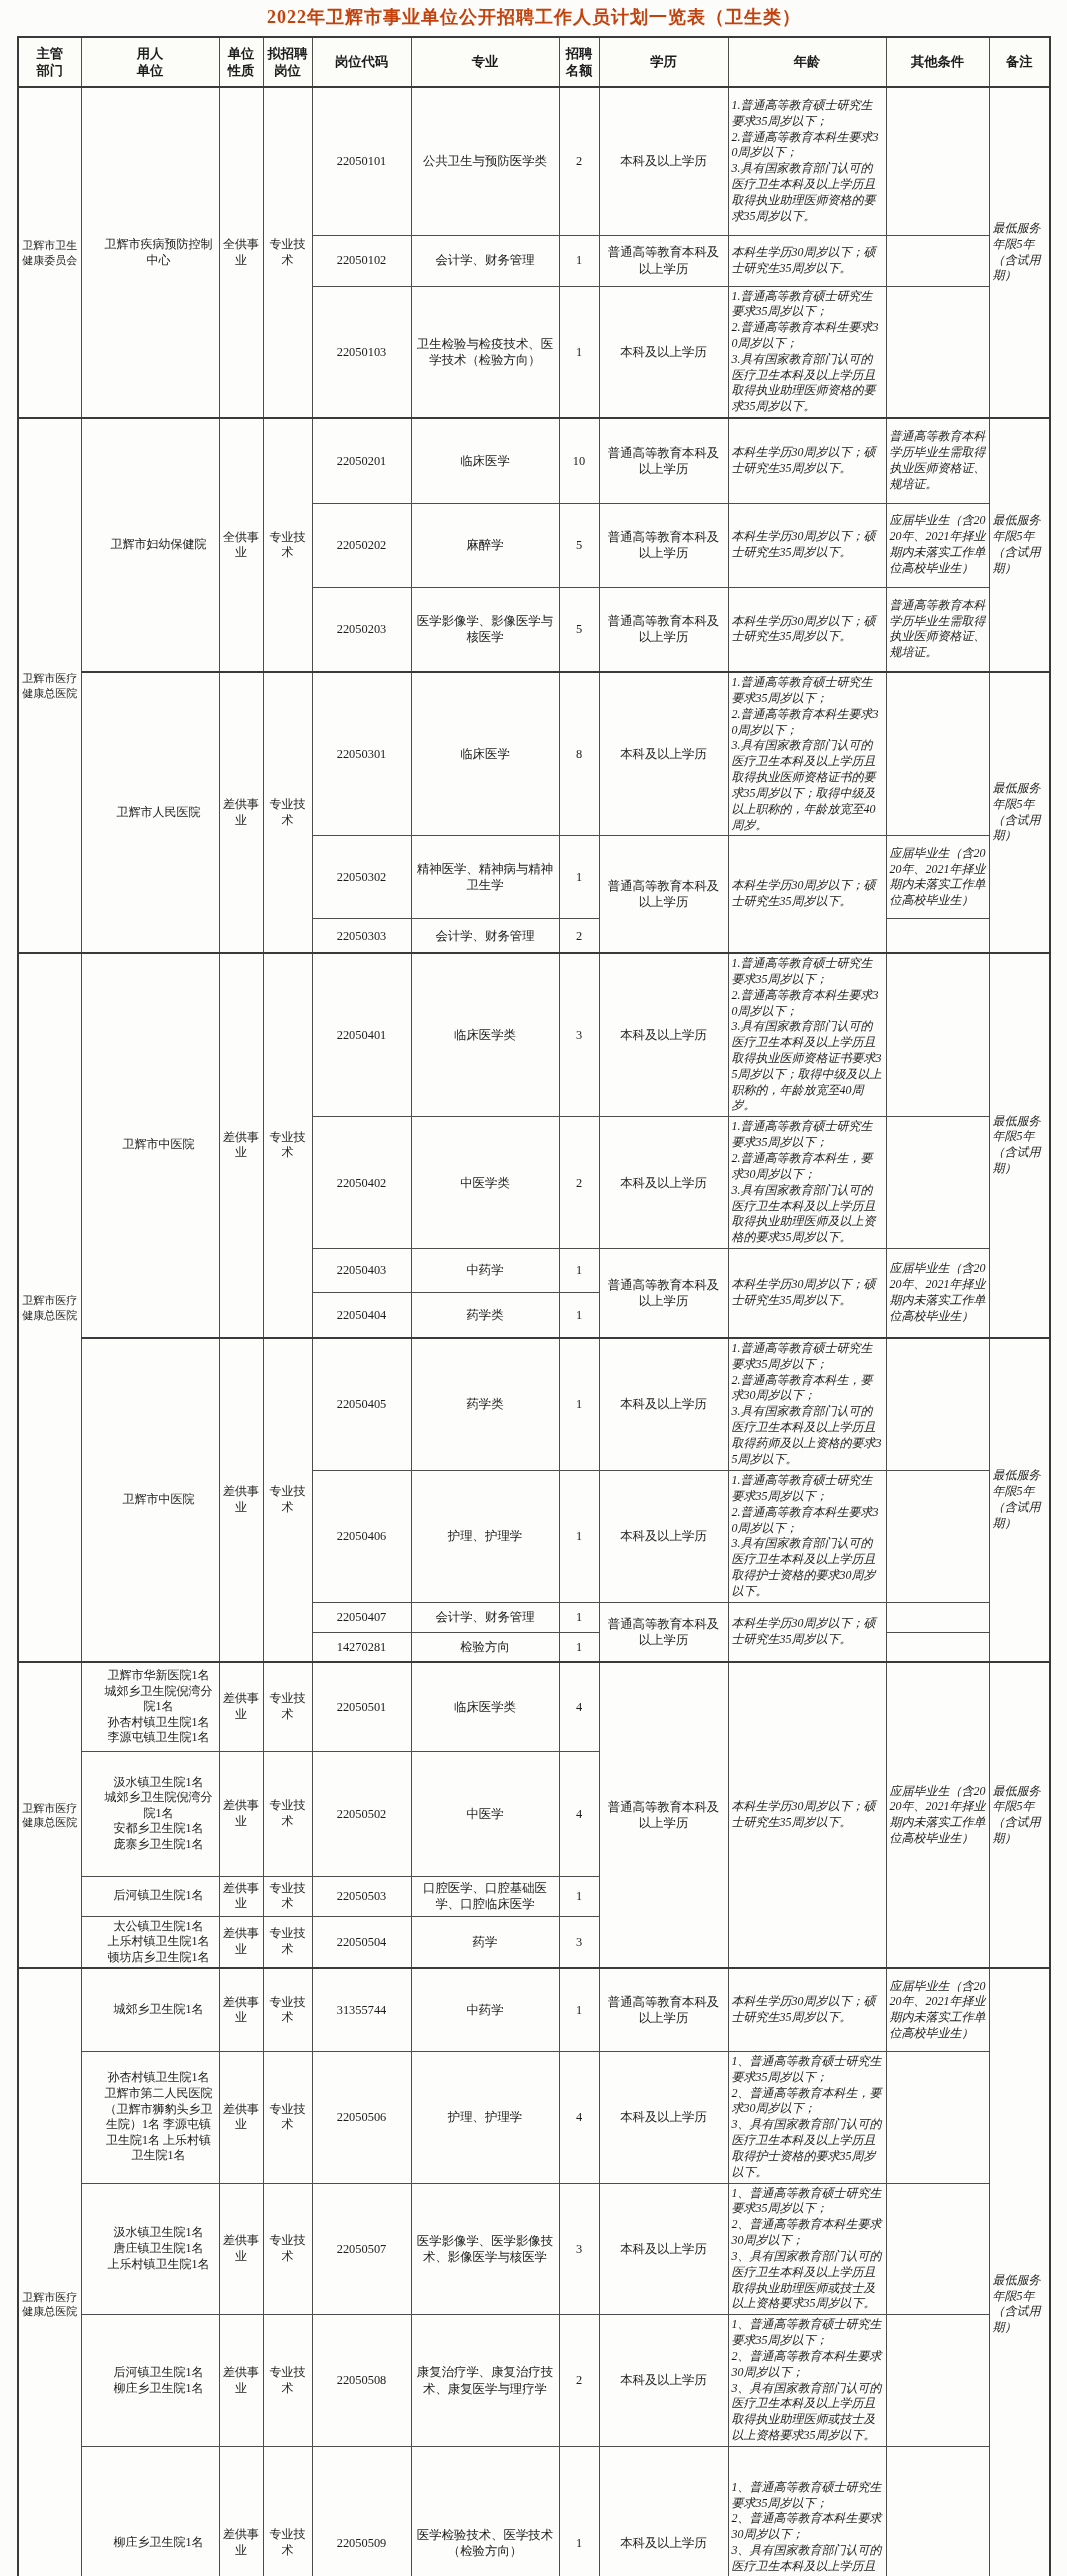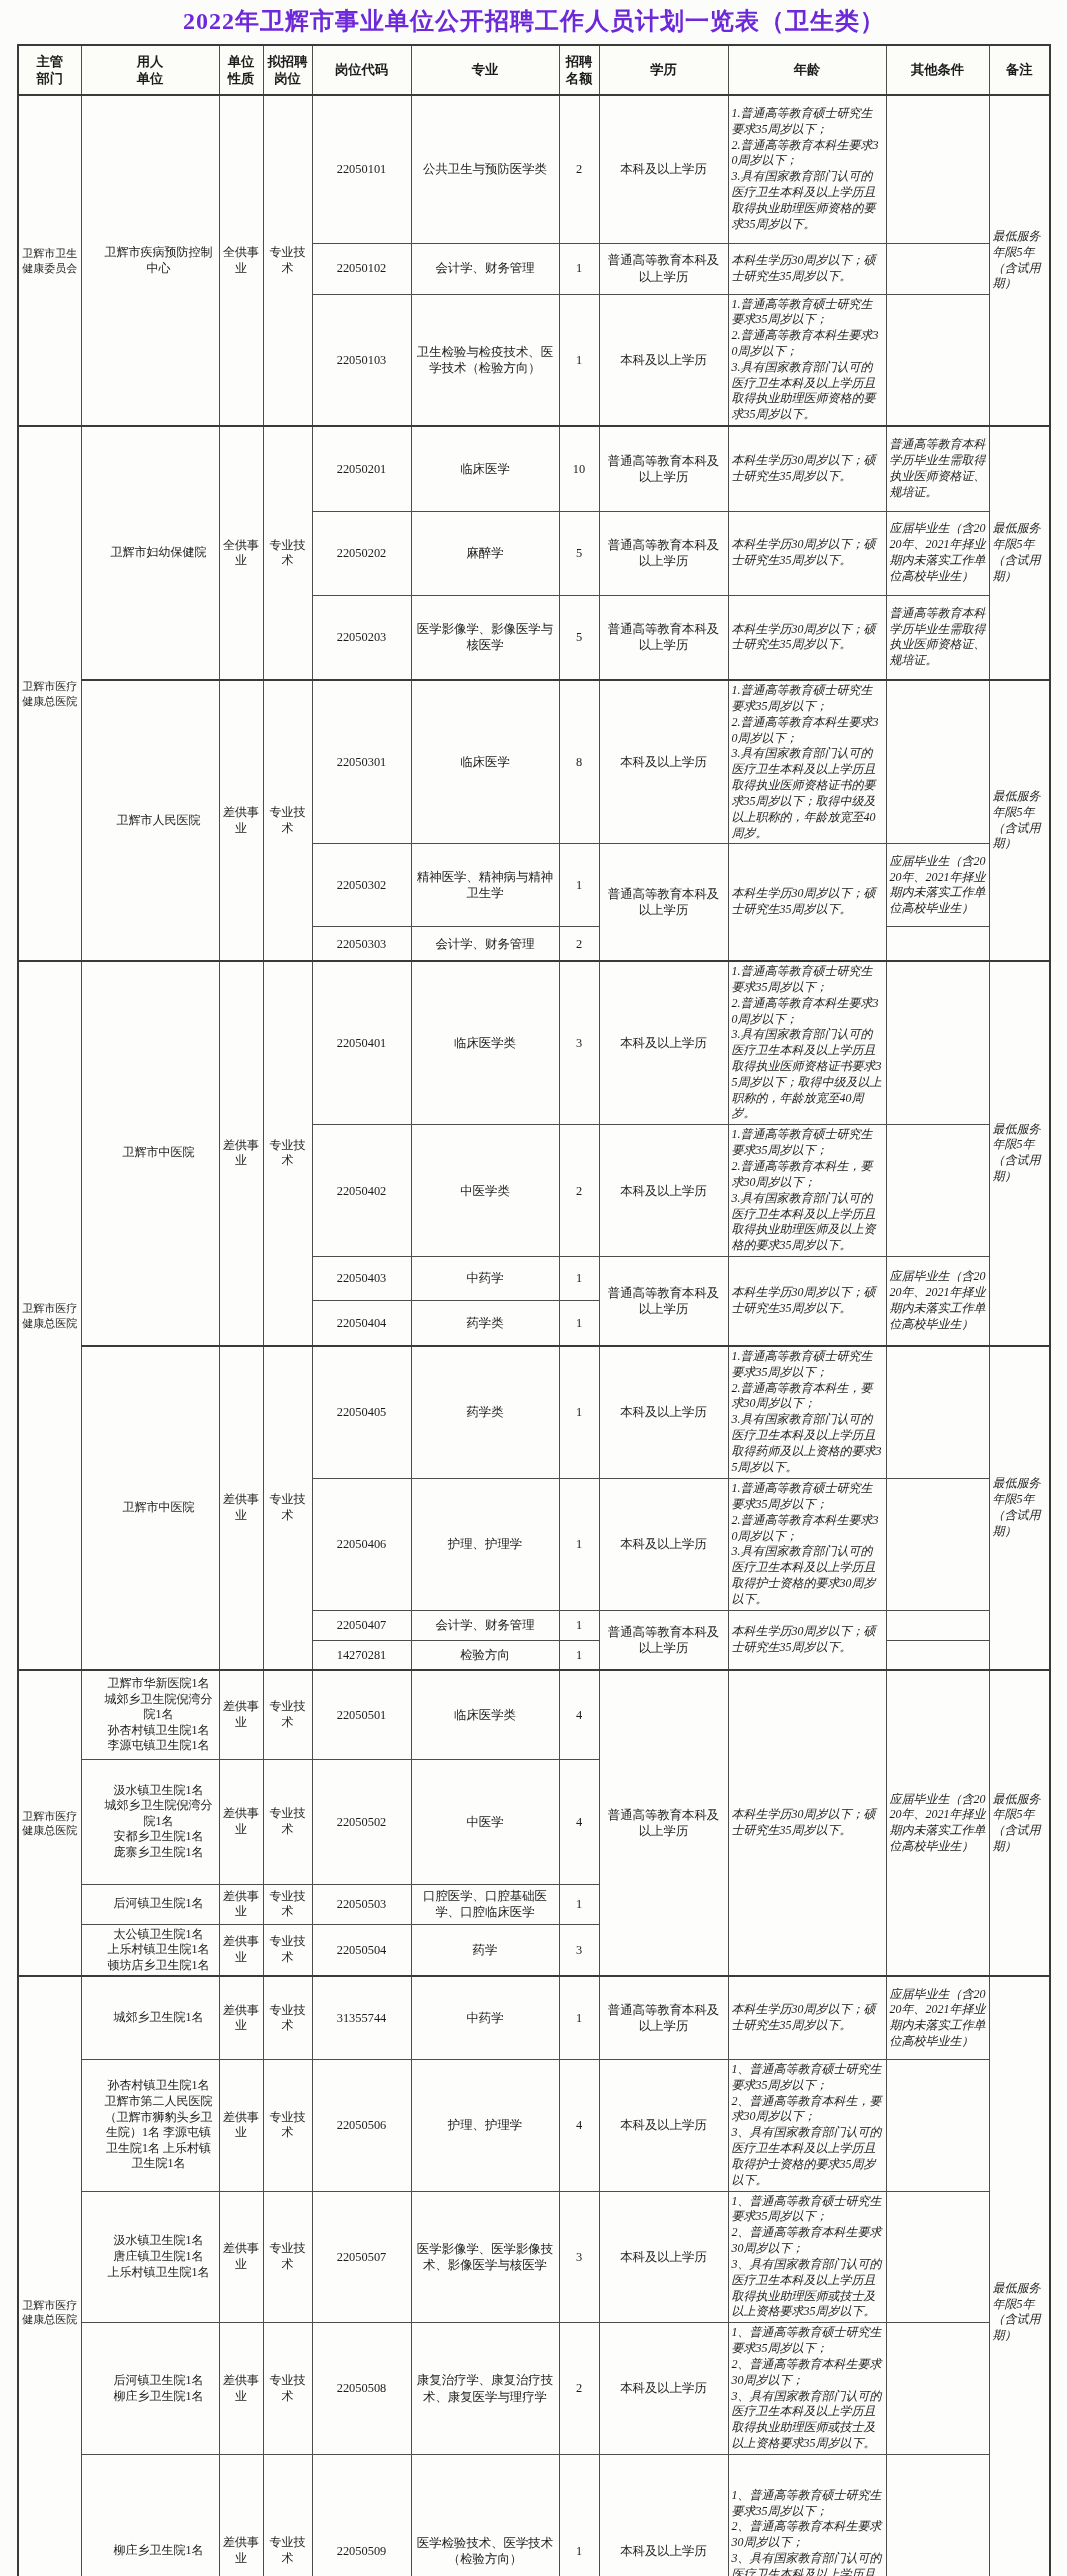--- a/index.html
+++ b/index.html
@@ -2,21 +2,21 @@
 <html><head>
 <meta charset="utf-8">
 <style>
   html,body { margin:0; padding:0; background:#e9e9e7; }
   .page {
     width:1068px; min-height:2576px; margin:0 auto; background:#fcfcfa;
     font-family:"Liberation Serif","DejaVu Serif",serif; color:#1c1c1c;
     box-sizing:border-box; padding:3px 0 10px 0;
   }
   .title {
-    text-align:center; font-size:24px; font-weight:bold; color:#6d28d9;
+    text-align:center; font-size:18px; font-weight:bold; color:#c2410c;
     margin:2px 0 7px 0; letter-spacing:1px;
   }
   table.sched {
     border-collapse:collapse; margin:0 auto; table-layout:fixed;
     border:2px solid #3a3a3a; background:#fdfdfb;
   }
   .sched th, .sched td {
     border:1px solid #4d4d4d; padding:2px 3px; text-align:center;
     vertical-align:middle; font-size:12.4px; line-height:1.3;
     white-space:pre-line; overflow:hidden; word-break:break-all;

